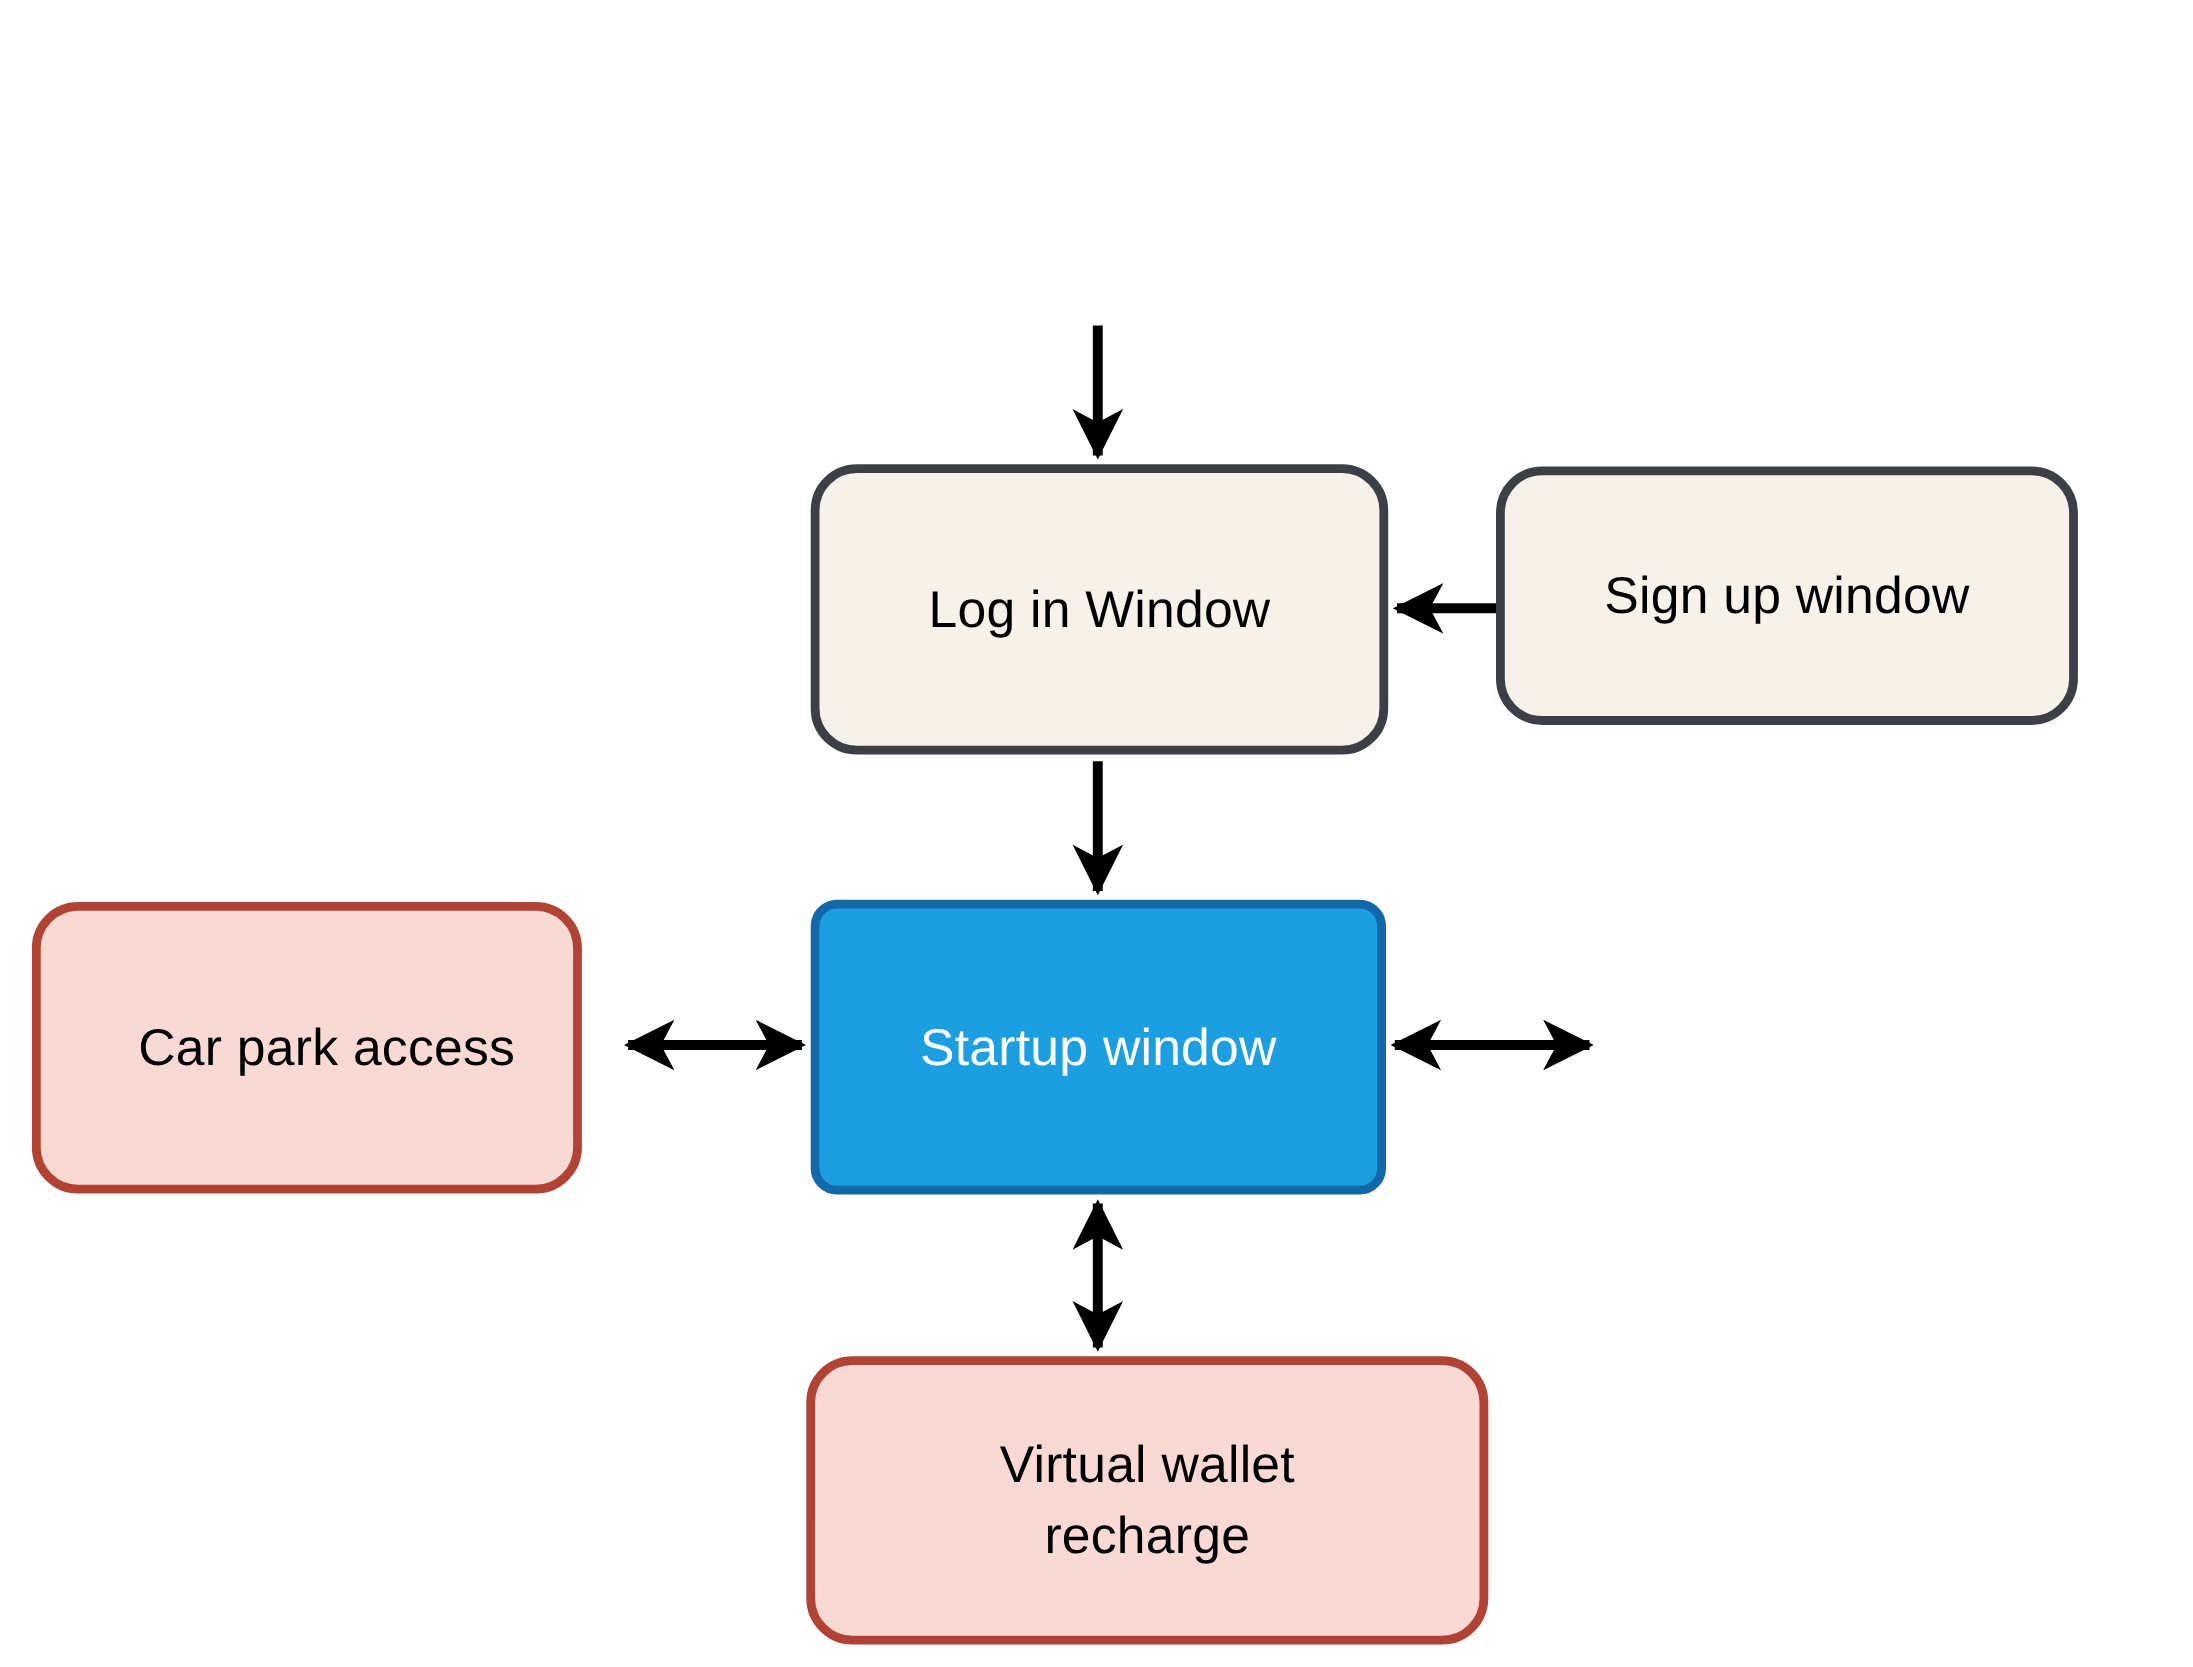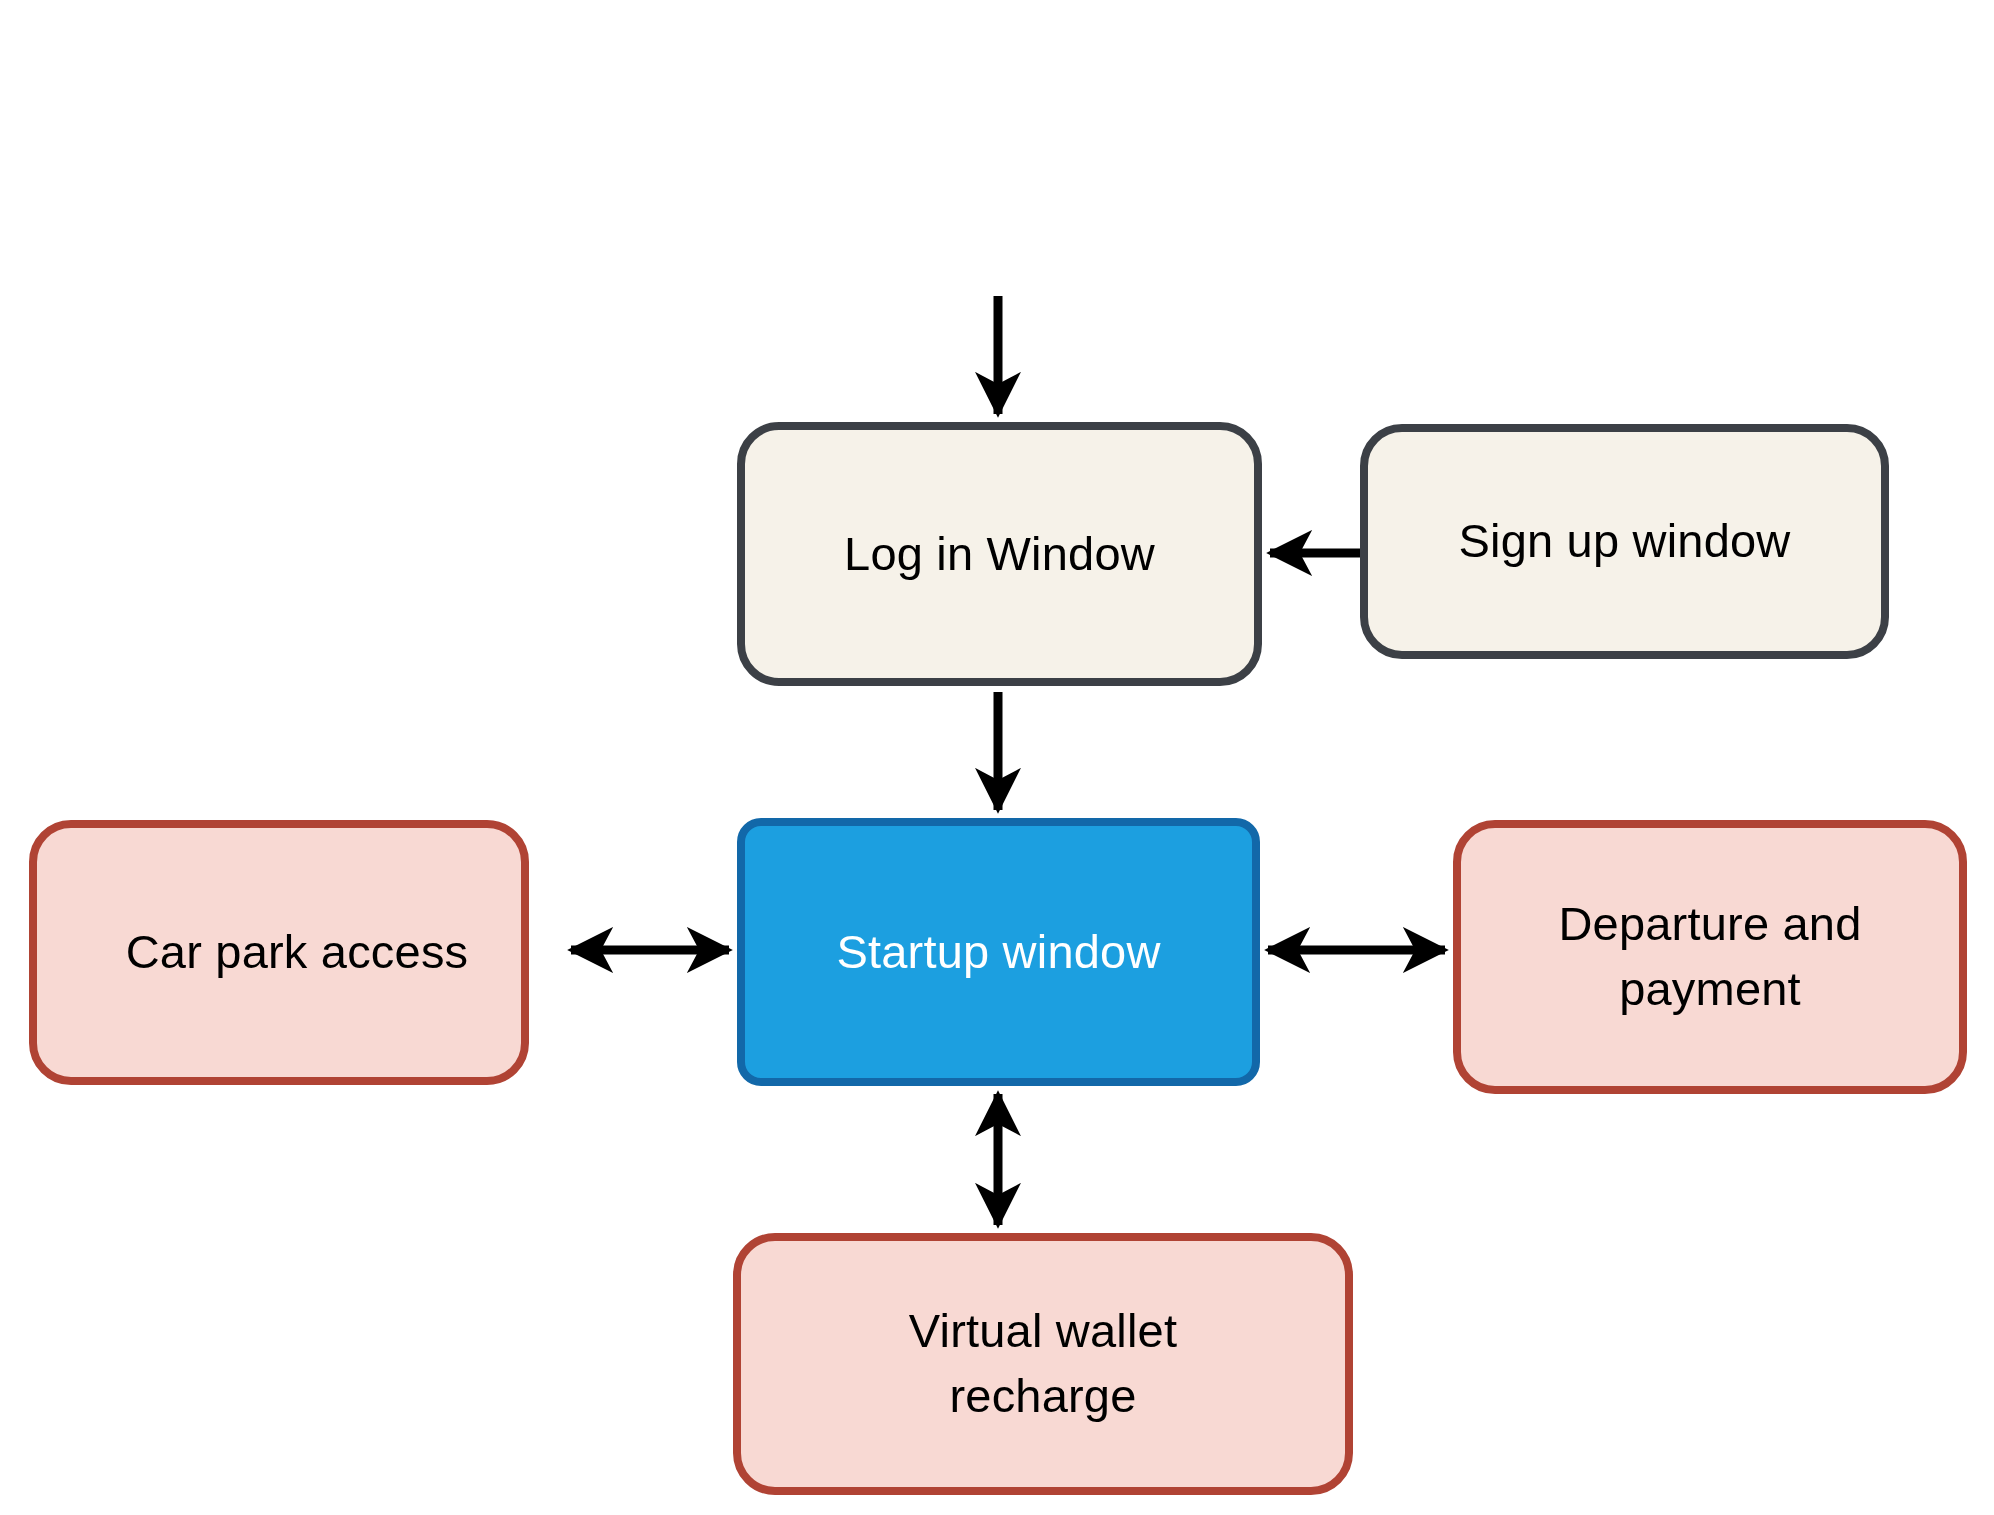--- a/index.html
+++ b/index.html
@@ -78,23 +78,19 @@
   </div>
 
   <div class="node n-startup" style="background: rgb(28, 159, 224); border-color: rgb(18, 104, 169); color: rgb(255, 255, 255);">
     <span>Startup window</span>
   </div>
 
   <div class="node n-access" style="background: rgb(248, 217, 211); border-color: rgb(176, 67, 52); color: rgb(0, 0, 0);">
     <span>Car park access</span>
   </div>
 
-  <div class="node n-depart" style="background: rgb(248, 217, 211); border-color: rgb(176, 67, 52); color: rgb(0, 0, 0);">
-    <span>Departure and
-payment</span>
-  </div>
 
   <div class="node n-wallet" style="background: rgb(248, 217, 211); border-color: rgb(176, 67, 52); color: rgb(0, 0, 0);">
     <span>Virtual wallet
 recharge</span>
   </div>
 
 </div>
 
 </body></html>

